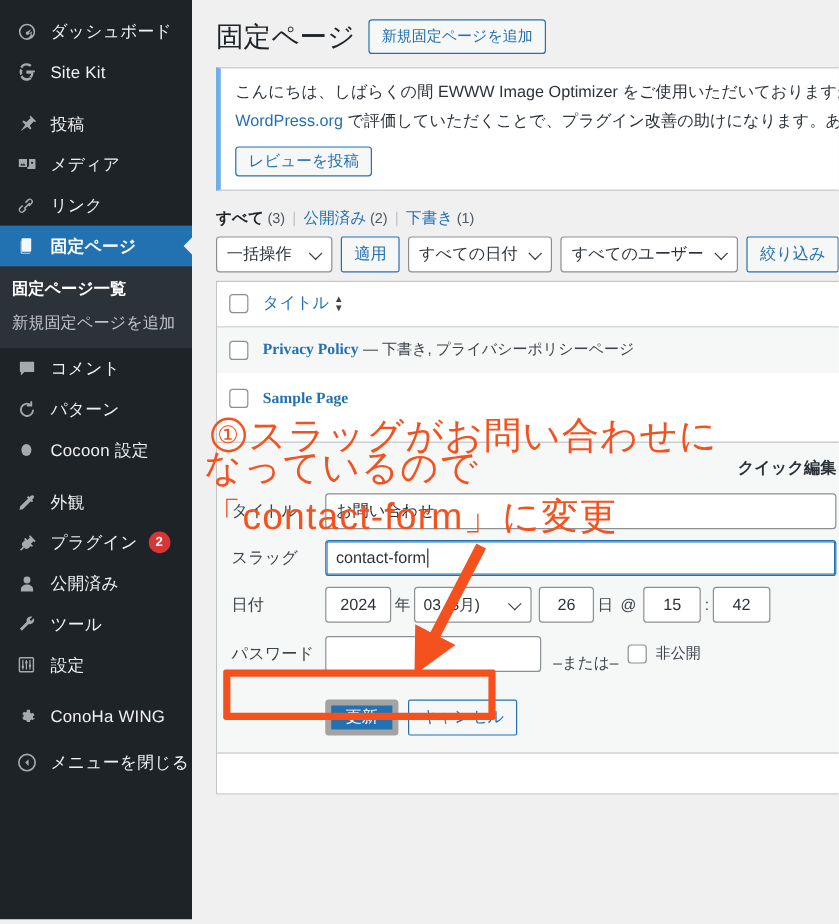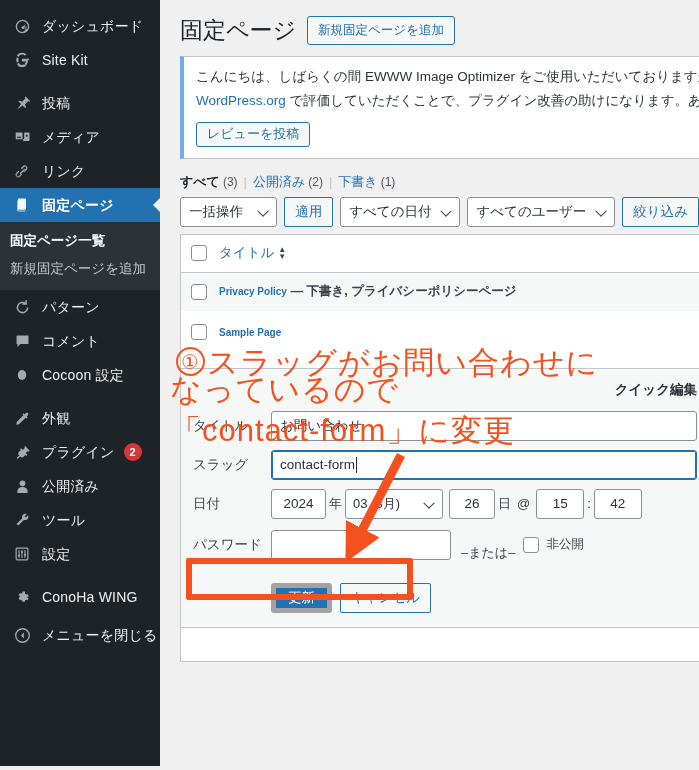--- a/index.html
+++ b/index.html
@@ -194,22 +194,22 @@
     width: 16px; height: 16px;
     border: 1px solid #8c8f94;
     border-radius: 3px;
     background: #fff;
     display: inline-block;
     cursor: pointer;
   }
   .th-title { color: #2271b1; font-size: 13.5px; display: inline-flex; align-items: center; gap: 3px; cursor: pointer; }
   .sort-ind { display: inline-flex; flex-direction: column; line-height: 0; margin-left: 1px; }
   .sort-ind i { font-style: normal; font-size: 8px; color: #3c434a; line-height: 7px; }
-  .row-title { color: #2271b1; font-weight: 700; font-size: 10px; white-space: nowrap; }
-  .row-state { color: #3c434a; font-weight: 700; font-size: 12.5px; }
+  .row-title { color: #2271b1; font-weight: 700; font-size: 13px; white-space: nowrap; font-family: Liberation Serif, serif; }
+  .row-state { color: #3c434a; font-weight: 400; font-size: 12.5px; }
 
   
   .quick-edit-wrap { background: #f6f7f7; border-top: 1px solid #c3c4c7; padding: 12px 12px 0 12px; }
   .qe-legend { font-weight: 700; font-size: 13.5px; color: #2c3338; margin: 0 0 12px 2px; text-align: right; }
   .qe-row { display: flex; align-items: center; margin-bottom: 9px; }
   .qe-label { width: 78px; flex: none; font-size: 13.5px; color: #3c434a; }
   .inp {
     height: 30px;
     border: 1px solid #8c8f94;
     border-radius: 3px;
@@ -338,35 +338,35 @@
       <span class="lbl">固定ページ</span>
     </div>
 
     <div class="submenu">
       <span class="sub-item current">固定ページ一覧</span>
       <span class="sub-item">新規固定ページを追加</span>
     </div>
 
     <div class="menu-item">
       <span class="ico">
+        <svg width="17" height="17" viewBox="0 0 20 20" fill="currentColor">
+            <path d="M3 3h14v10H7.5L4 16.4V13H3V3z"></path>
+          </svg>
+      </span>
+      <span class="lbl">コメント</span>
+    </div>
+
+    <div class="menu-item">
+      <span class="ico">
         <svg width="17" height="17" viewBox="0 0 20 20" fill="none" stroke="currentColor" stroke-width="1.8">
             <path d="M16 10a6 6 0 11-2.3-4.7"></path>
             <path d="M14.2 2.2v3.6h-3.6" stroke-linecap="round"></path>
           </svg>
       </span>
       <span class="lbl">パターン</span>
-    </div>
-
-    <div class="menu-item">
-      <span class="ico">
-        <svg width="17" height="17" viewBox="0 0 20 20" fill="currentColor">
-            <path d="M3 3h14v10H7.5L4 16.4V13H3V3z"></path>
-          </svg>
-      </span>
-      <span class="lbl">コメント</span>
     </div>
 
     <div class="menu-item">
       <span class="ico">
         <svg width="14" height="14" viewBox="0 0 20 20" fill="currentColor">
             <ellipse cx="10" cy="10" rx="6" ry="7"></ellipse>
           </svg>
       </span>
       <span class="lbl">Cocoon 設定</span>
     </div>

